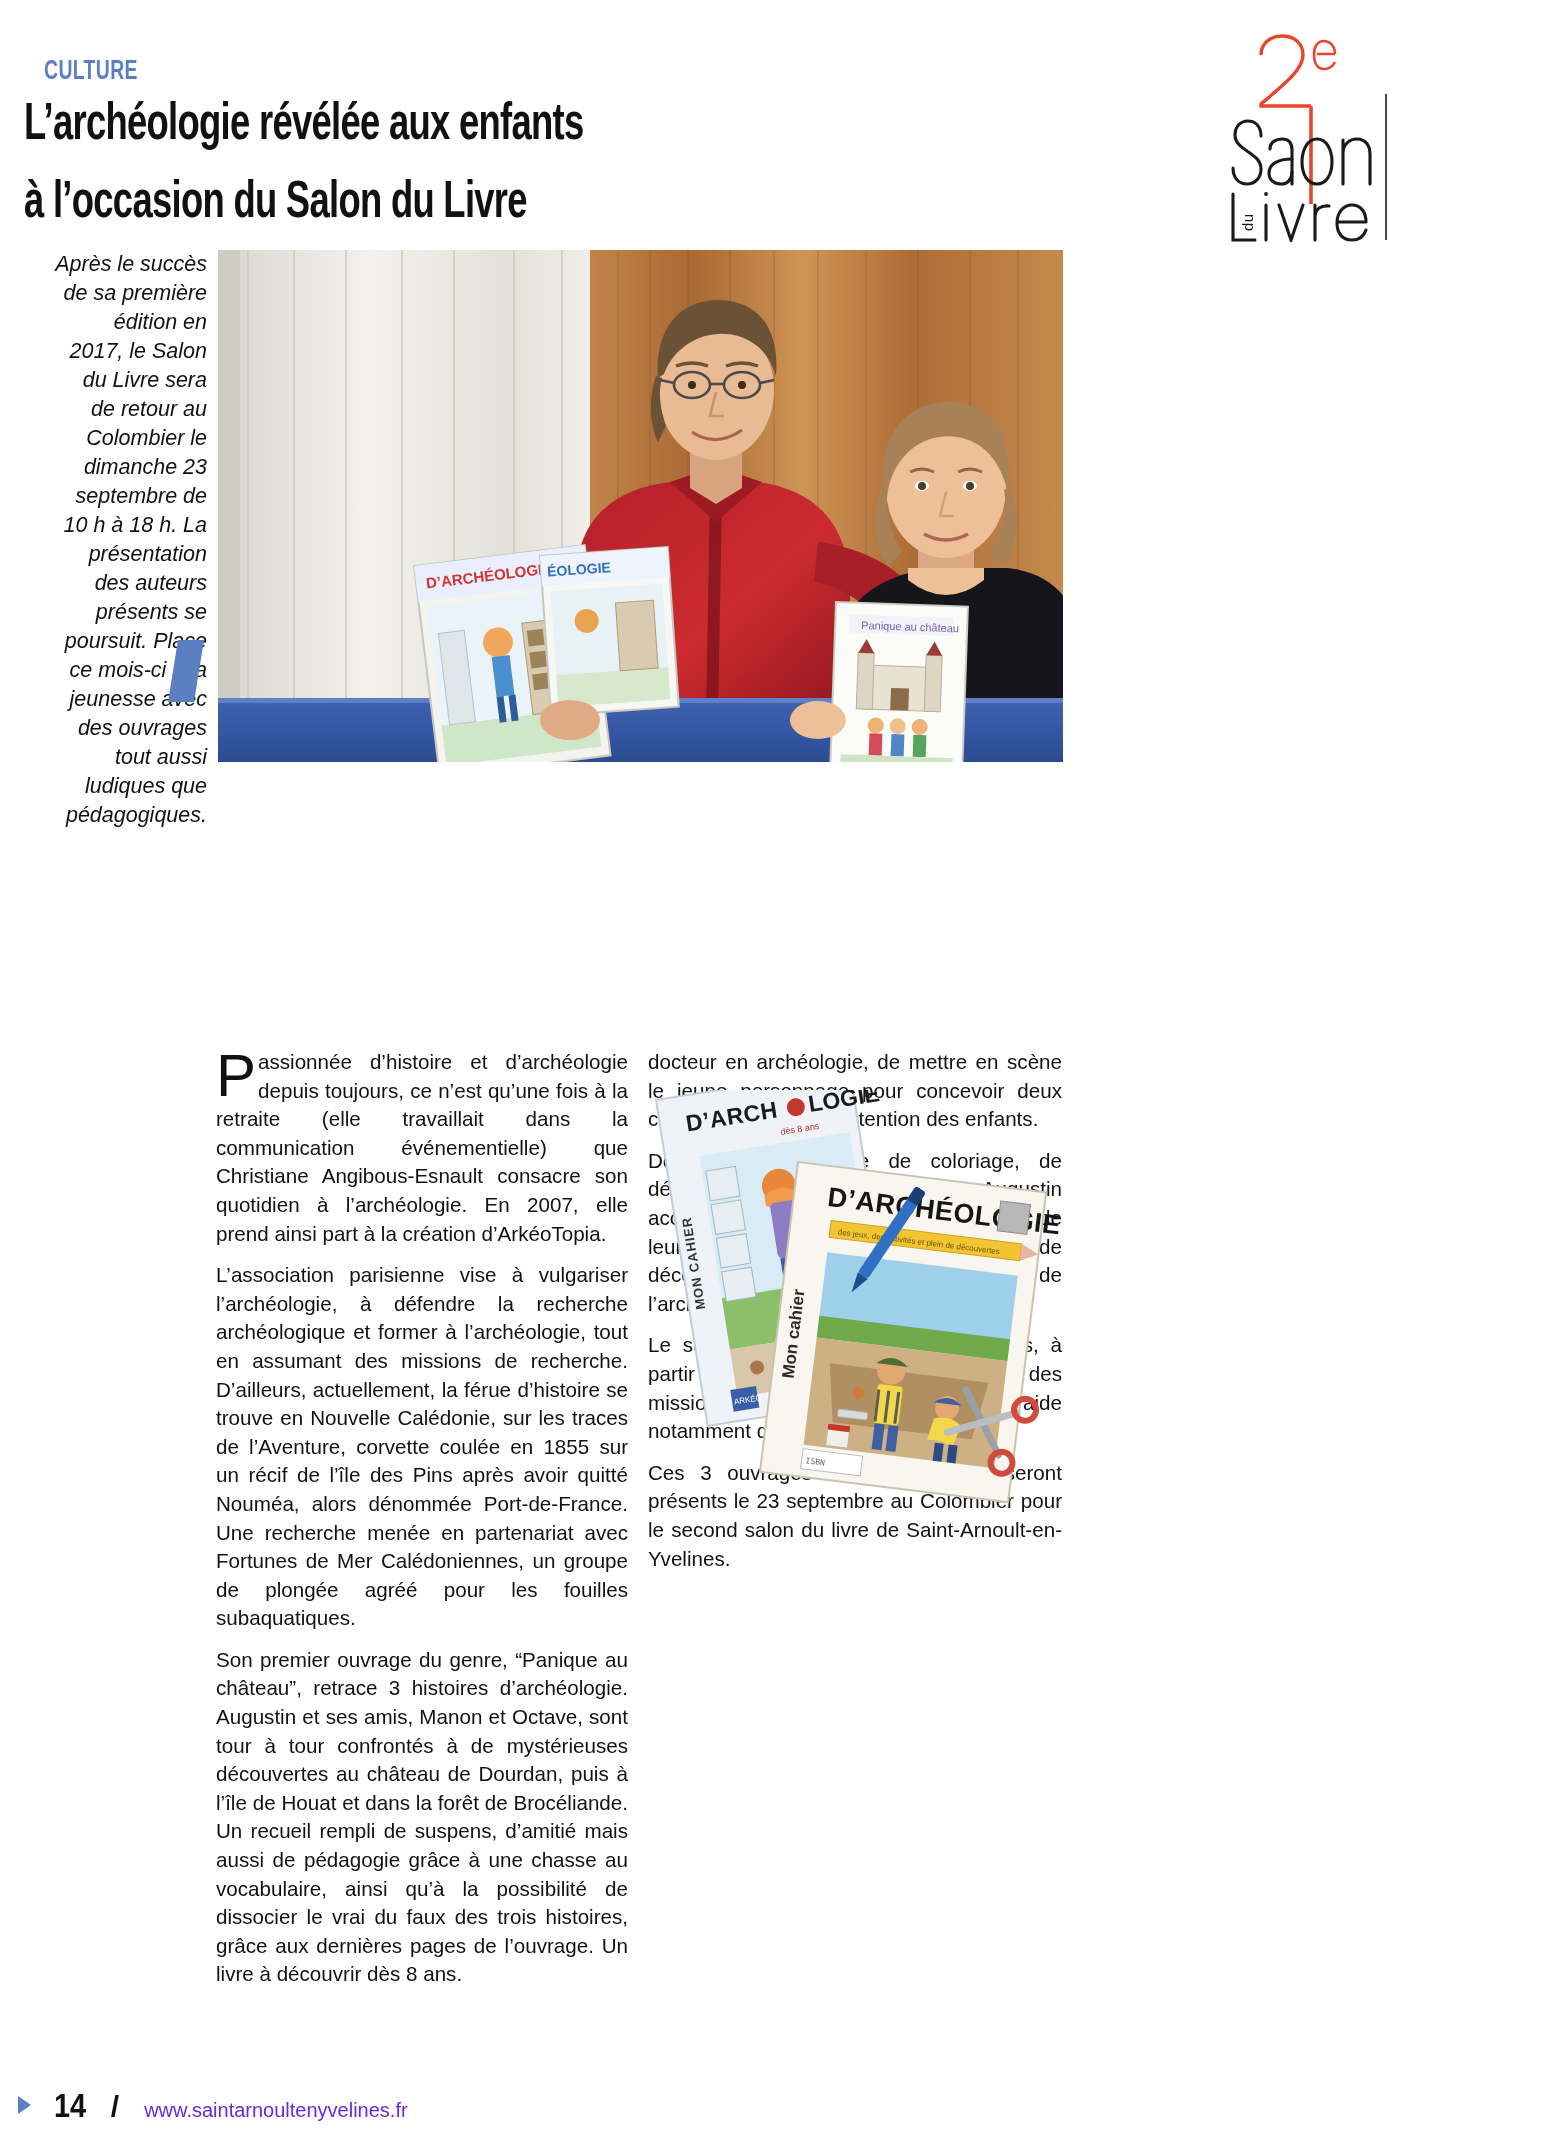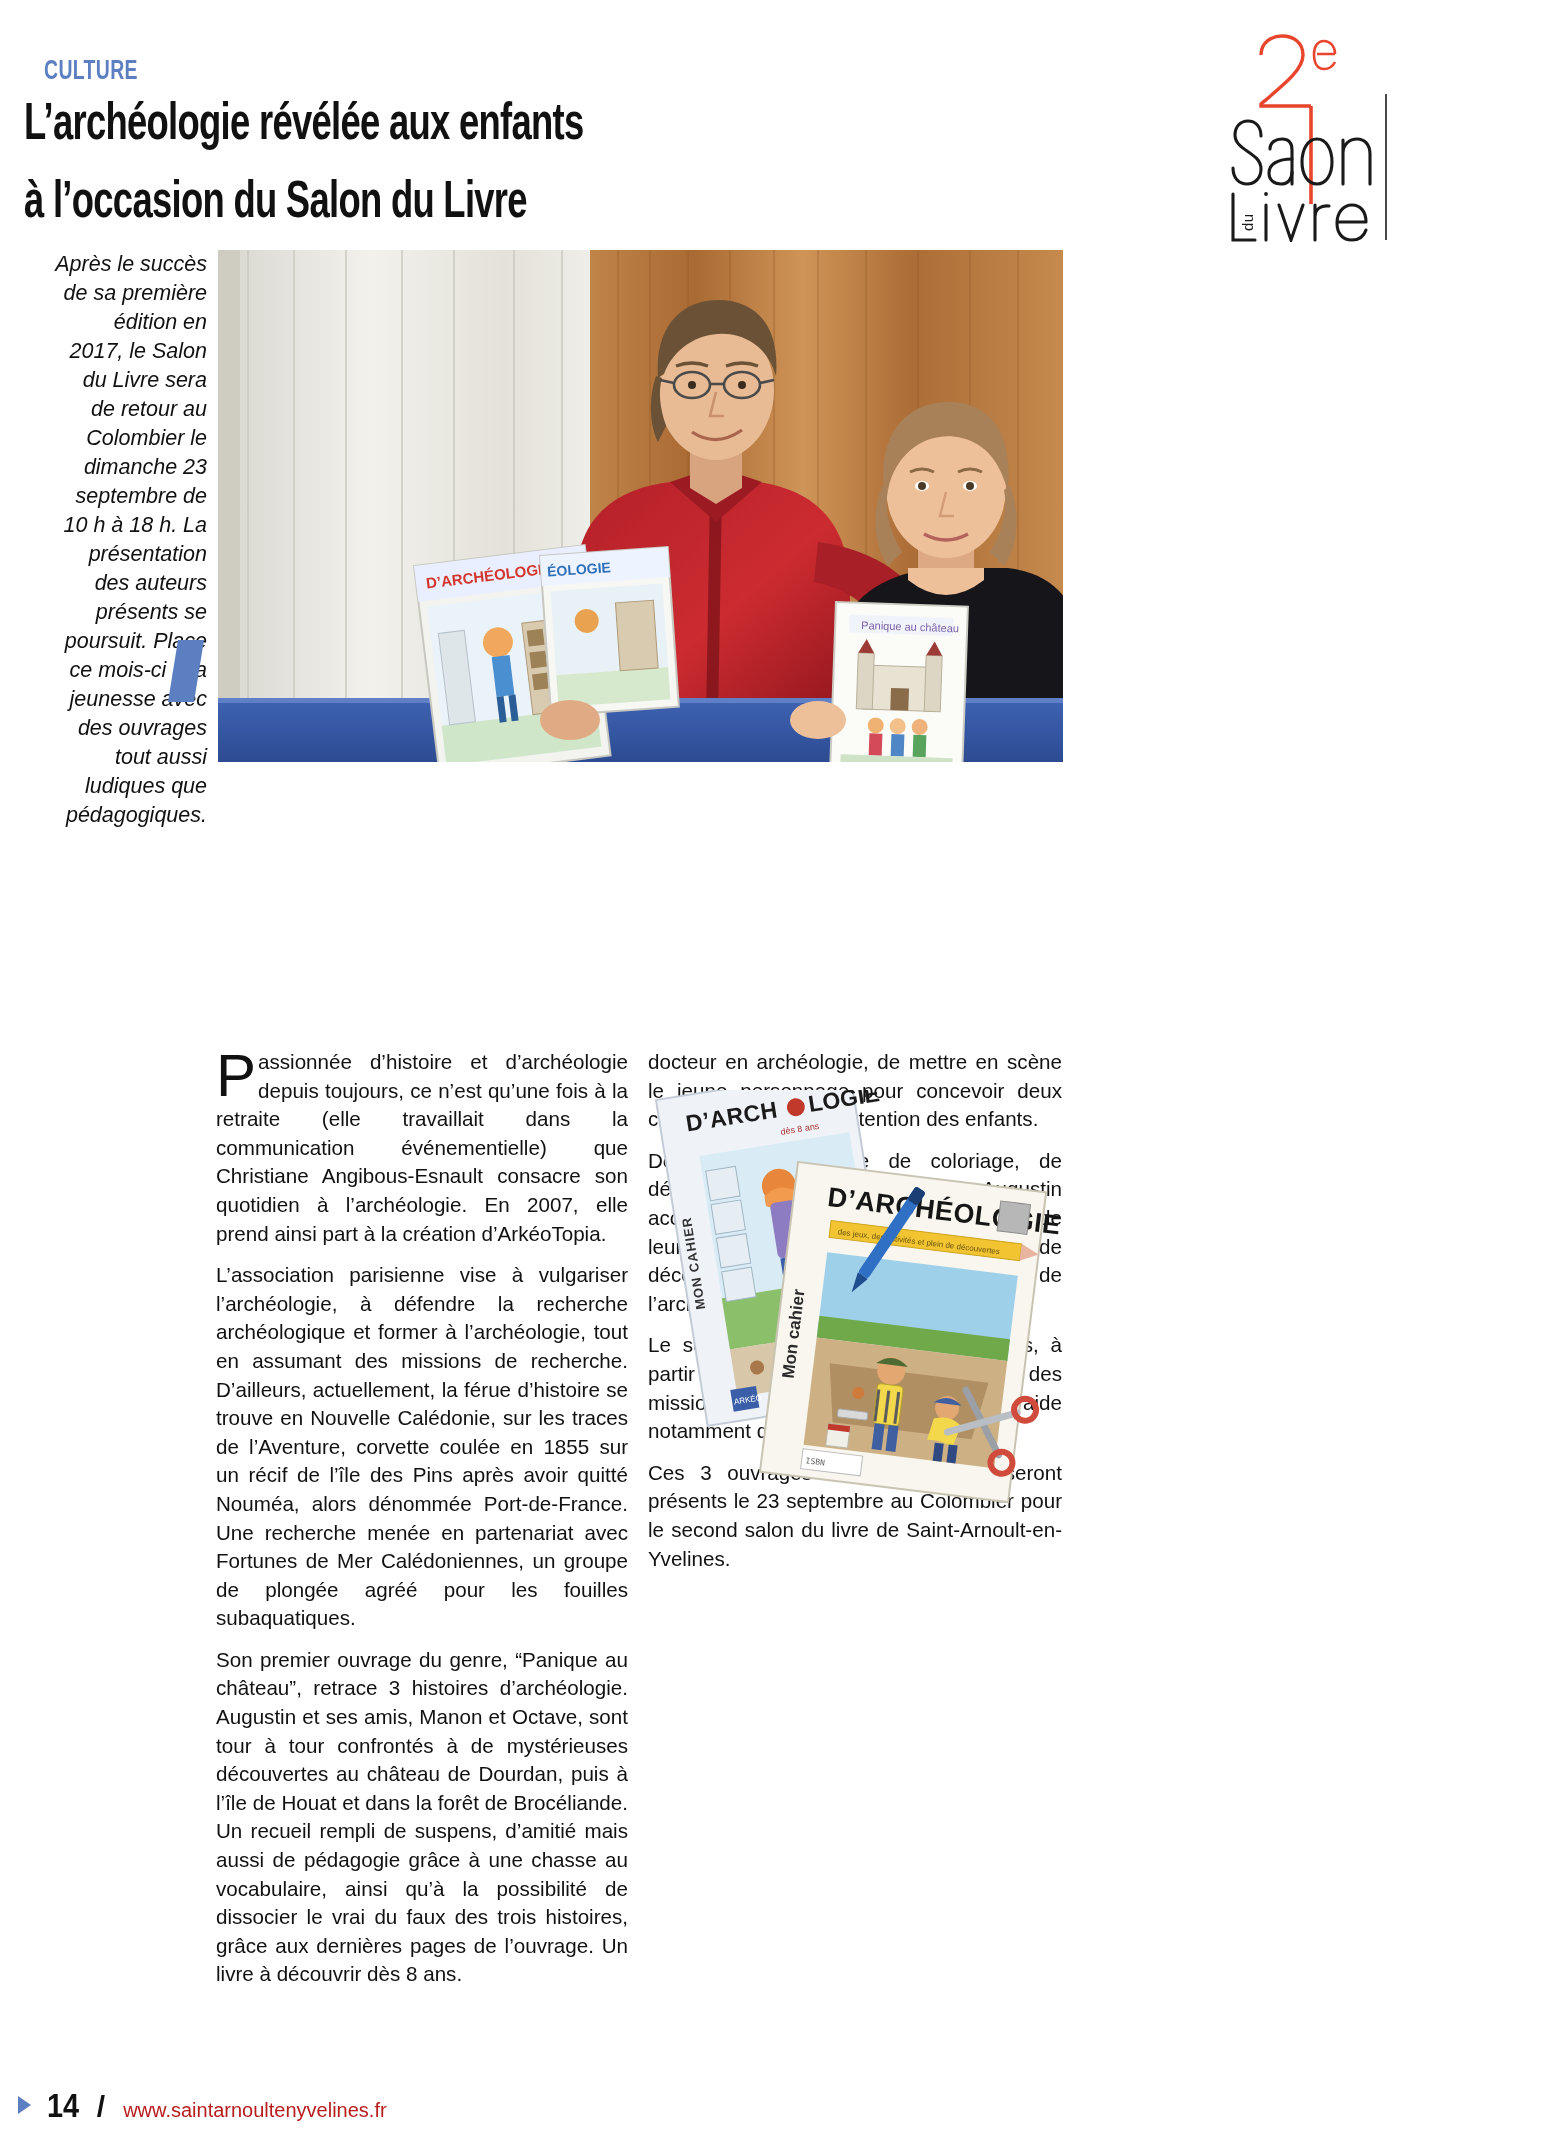--- a/index.html
+++ b/index.html
@@ -128,21 +128,21 @@
   }
   #books svg { display:block; }
 
   
   #footer {
     position: absolute;
     left: 18px;
     top: 2086px;
     display: flex;
     align-items: baseline;
-    gap: 16px;
+    gap: 23px;
   }
   #footer-arrow {
     width: 0; height: 0;
     border-left: 13px solid #5b7fc0;
     border-top: 9px solid transparent;
     border-bottom: 9px solid transparent;
     position: relative;
     top: -3px;
   }
   #footer-page {
@@ -156,21 +156,21 @@
   #footer-slash {
     font-family: "Liberation Sans", sans-serif;
     font-weight: bold;
     font-size: 30px;
     color: #111;
     margin-left: -4px;
   }
   #footer-url {
     font-family: "Liberation Sans", sans-serif;
     font-size: 20px;
-    color: #b91c1c;
+    color: #6d28d9;
     margin-left: 2px;
   }
 </style>
 </head>
 <body>
 
 <div id="kicker">CULTURE</div>
 
 <div id="headline">
   <span class="hl-line">L’archéologie révélée aux enfants</span>

